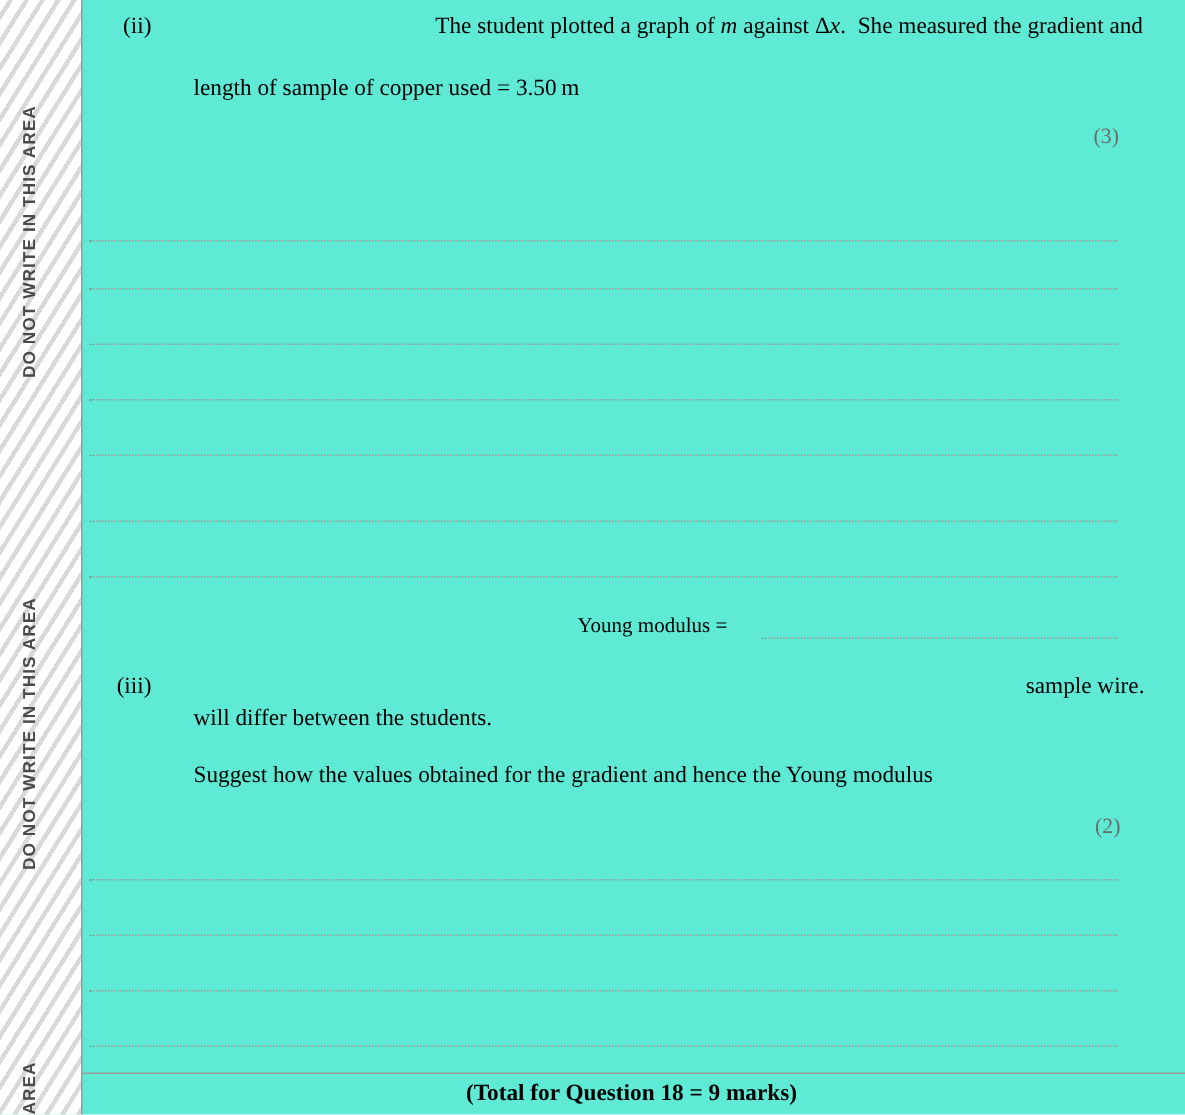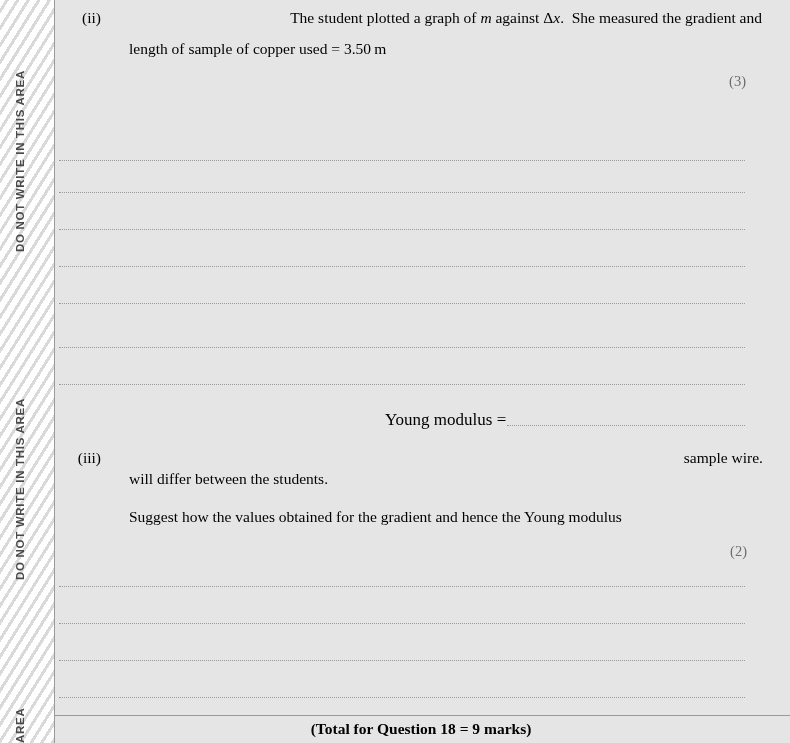--- a/index.html
+++ b/index.html
@@ -49,21 +49,21 @@
 
   
   .page {
     position: absolute;
     left: 54px;
     top: 0;
     width: 736px;
     height: 743px;
     border-left: 1px solid #9a9a9a;
     box-sizing: border-box;
-    background: #e5e5e5;
+    background: #5eead4;
   }
 
   .content {
     position: relative;
     padding: 0;
   }
 
   .q-block {
     position: relative;
     font-size: 15.5px;
@@ -103,21 +103,21 @@
   .dotline {
     position: absolute;
     left: 4px;
     width: 686px;
     border-bottom: 1px dotted #9a9a9a;
     height: 0;
   }
 
   .answer-label {
     position: absolute;
-    font-size: 17px;
+    font-size: 14px;
     white-space: nowrap;
   }
 
   .total-line {
     position: absolute;
     left: 0;
     width: 736px;
     border-top: 1px solid #9a9a9a;
   }
   .total-text {
@@ -145,21 +145,21 @@
   <div class="content">
 
     <div class="q-block" style="padding-top: 8px;">
       <div class="q-label">(ii)</div>
       <div class="q-text">
         The student plotted a graph of <i class="sym">m</i> against Δ<i class="sym">x</i>.&nbsp; She measured the gradient and
       </div>
     </div>
 
 
-    <div class="para" style="margin-top: 10px;">
+    <div class="para" style="margin-top: 20px;">
       length of sample of copper used = 3.50 m
     </div>
 
     <div class="marks" style="margin-top: 14px;">(3)</div>
   </div>
 
   <div class="dotline" style="top: 160px;"></div>
   <div class="dotline" style="top: 192px;"></div>
   <div class="dotline" style="top: 229px;"></div>
   <div class="dotline" style="top: 266px;"></div>

